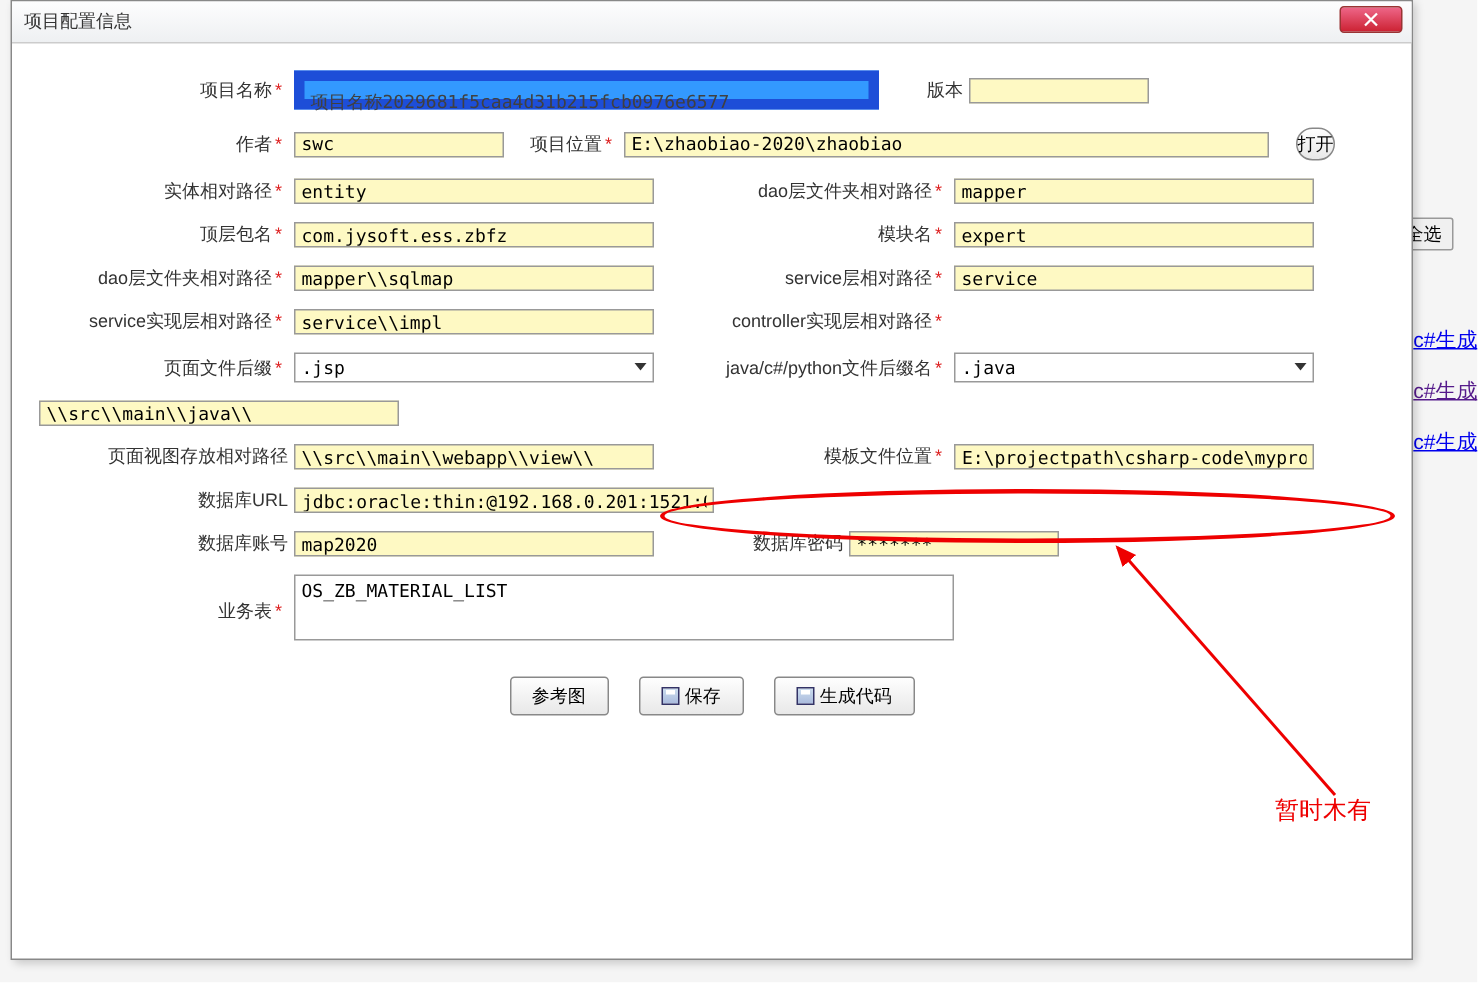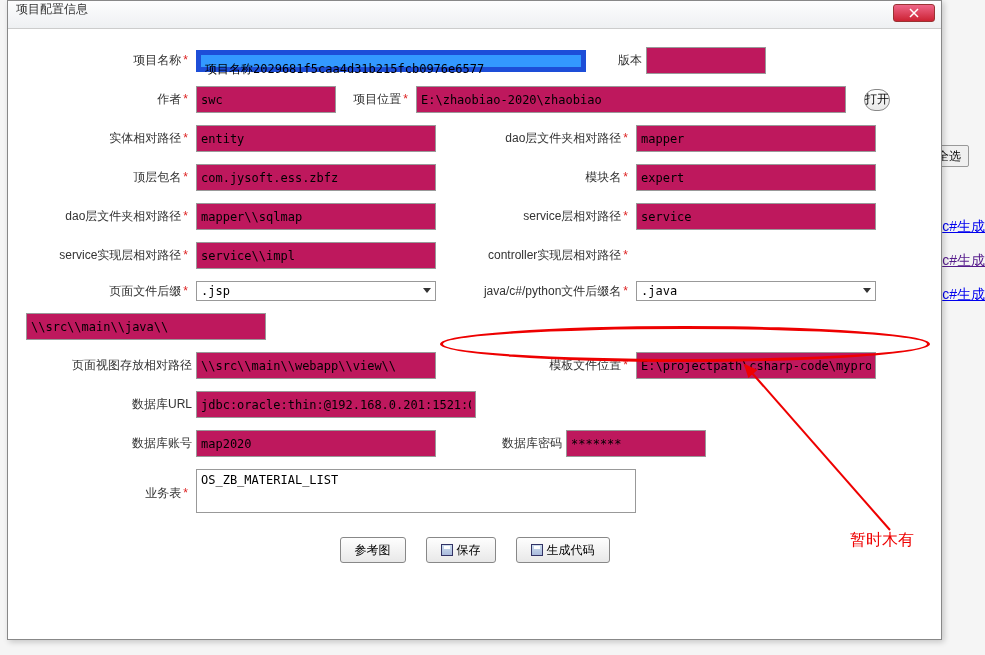--- a/index.html
+++ b/index.html
@@ -51,20 +51,21 @@
   height: 640px;
   background: #fff;
   border: 1px solid #888;
   box-shadow: 2px 2px 6px rgba(0,0,0,0.2);
 }
 .titlebar {
   height: 28px;
   background: linear-gradient(#fdfdfe, #eef0f2);
   border-bottom: 1px solid #ccc;
   display: flex;
+  align-items: center;
   padding-left: 8px;
   font-size: 12px;
   color: #333;
   position: relative;
 }
 .close-btn {
   position: absolute;
   right: 6px;
   top: 3px;
   width: 42px;
@@ -87,35 +88,35 @@
   margin-bottom: 12px;
 }
 .lbl {
   text-align: right;
   padding-right: 4px;
   color: #333;
   white-space: nowrap;
 }
 .req { color: #d22; margin-left: 2px; margin-right: 4px; }
 .inp {
-  height: 27px;
+  height: 17px;
   border: 1px solid #999;
   padding: 0 4px;
   font-size: 12px;
   font-family: monospace, "SimSun";
-  background: #be185d;
+  background: #fef9c3;
 }
 .sel-inp {
   height: 8px;
-  border: 5px solid #1d4ed8;
+  border: 7px solid #1d4ed8;
   padding: 6px 4px;
   font-size: 12px;
   font-family: monospace, "SimSun";
   background: #3399ff;
-  color: #000000;
+  color: #404040;
 }
 .ta {
   border: 1px solid #999;
   padding: 3px 4px;
   font-size: 12px;
   font-family: monospace;
   resize: none;
 }
 .combo {
   height: 20px;

